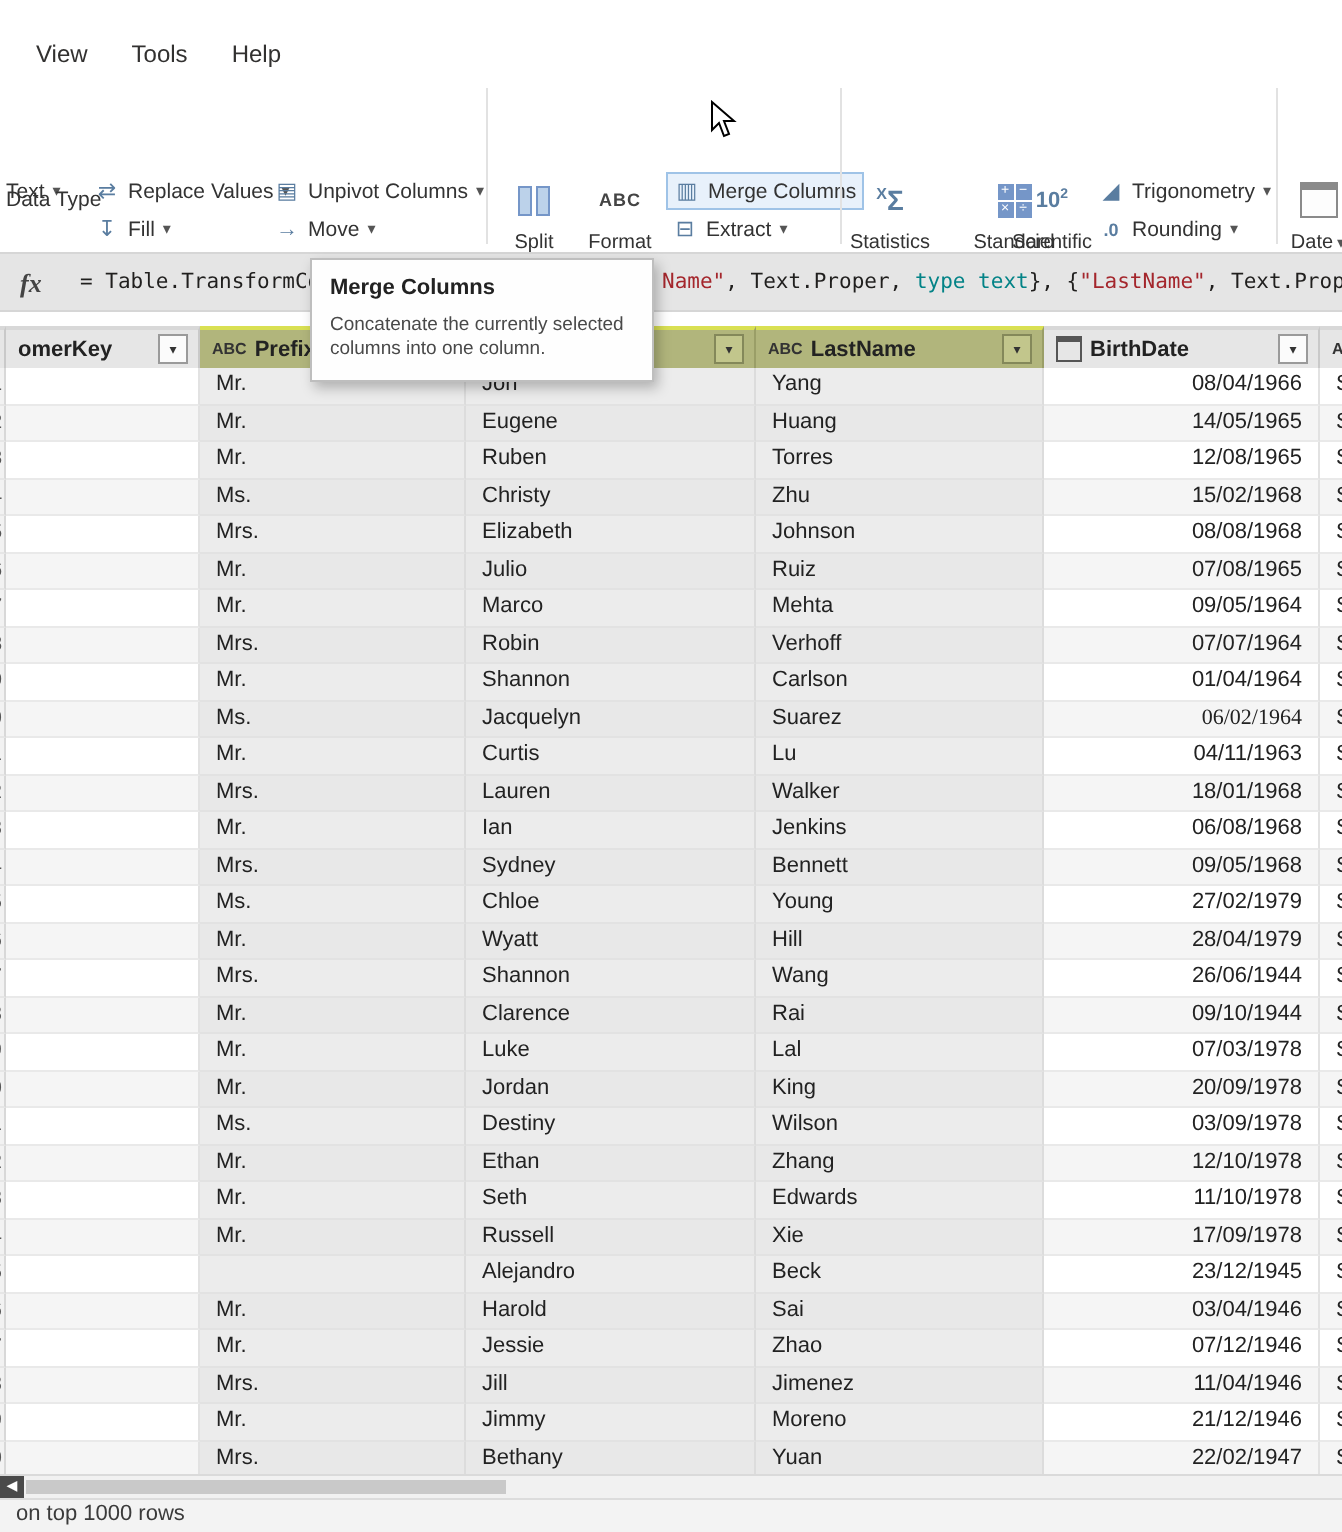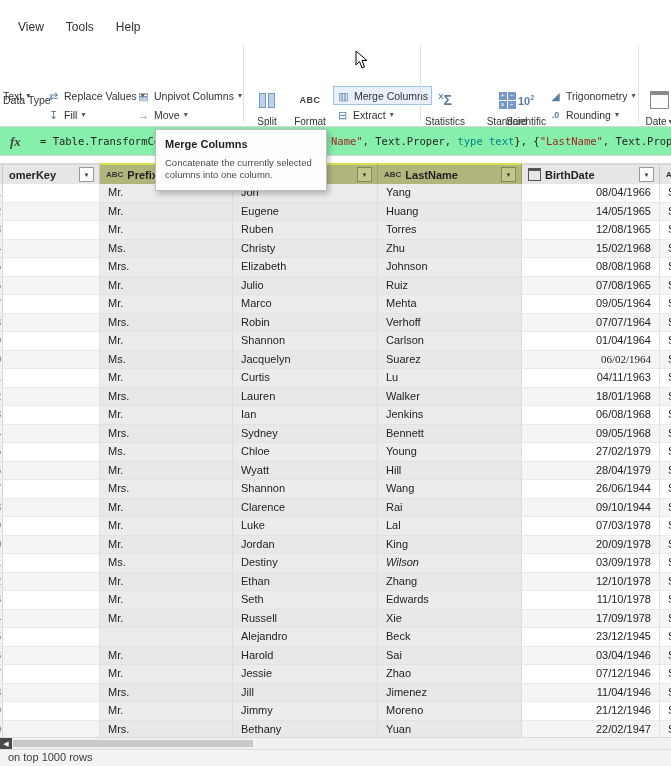--- a/index.html
+++ b/index.html
@@ -31,21 +31,21 @@
   .stat-ic{font-size:14px;color:#5a7da0;font-weight:bold;}
   .stat-ic sup{font-size:8px;}
   .std-ic{display:grid;grid-template-columns:8px 8px;grid-auto-rows:8px;gap:1px;}
   .std-ic i{font-style:normal;font-size:7px;line-height:8px;color:#fff;background:#7596c8;text-align:center;}
   .sci-ic{font-size:11px;font-weight:bold;color:#5a7da0;}
   .sci-ic sup{font-size:7px;}
   .cal-ic{width:17px;height:13px;border:1px solid #8a8a8a;border-top:4px solid #8a8a8a;background:#fdfdfd;}
   .txt-ic{font-size:9px;color:#5a7da0;font-weight:bold;}
 
   
-  .formulabar{position:absolute;left:0;top:126px;right:0;height:30px;background:#86efac;
+  .formulabar{position:absolute;left:0;top:126px;right:0;height:30px;background:#e5e5e5;
               border-top:1px solid #d6d6d6;border-bottom:1px solid #d6d6d6;box-sizing:border-box;padding-left:41px;}
   .fx{position:absolute;left:10px;top:7px;font-family:"Liberation Serif",serif;
       font-style:italic;font-weight:bold;font-size:13px;color:#444;}
   .fseg{position:absolute;top:8px;font-family:"DejaVu Sans Mono",monospace;font-size:10.5px;
         white-space:pre;color:#201f1e;}
   .tok-plain{color:#201f1e;}
   .tok-string{color:#a4262c;}
   .tok-keyword{color:#038387;}
 
   
@@ -468,21 +468,21 @@
           <div class="td selc" style="width: 145px;">Jordan</div>
           <div class="td selc" style="width: 144px;">King</div>
           <div class="td right" style="width: 138px; text-align: right;">20/09/1978</div>
           <div class="td" style="width: 60px;">S</div>
         </div>
         <div class="tr">
           <div class="gut">21</div>
           <div class="td" style="width: 97px;"></div>
           <div class="td selc" style="width: 133px;">Ms.</div>
           <div class="td selc" style="width: 145px;">Destiny</div>
-          <div class="td selc" style="width: 144px; font-style: italic;">Wilson</div>
+          <div class="td selc" style="width: 144px;">Wilson</div>
           <div class="td right" style="width: 138px;">03/09/1978</div>
           <div class="td" style="width: 60px;">S</div>
         </div>
         <div class="tr alt">
           <div class="gut">22</div>
           <div class="td" style="width: 97px;"></div>
           <div class="td selc" style="width: 133px;">Mr.</div>
           <div class="td selc" style="width: 145px;">Ethan</div>
           <div class="td selc" style="width: 144px;">Zhang</div>
           <div class="td right" style="width: 138px;">12/10/1978</div>

